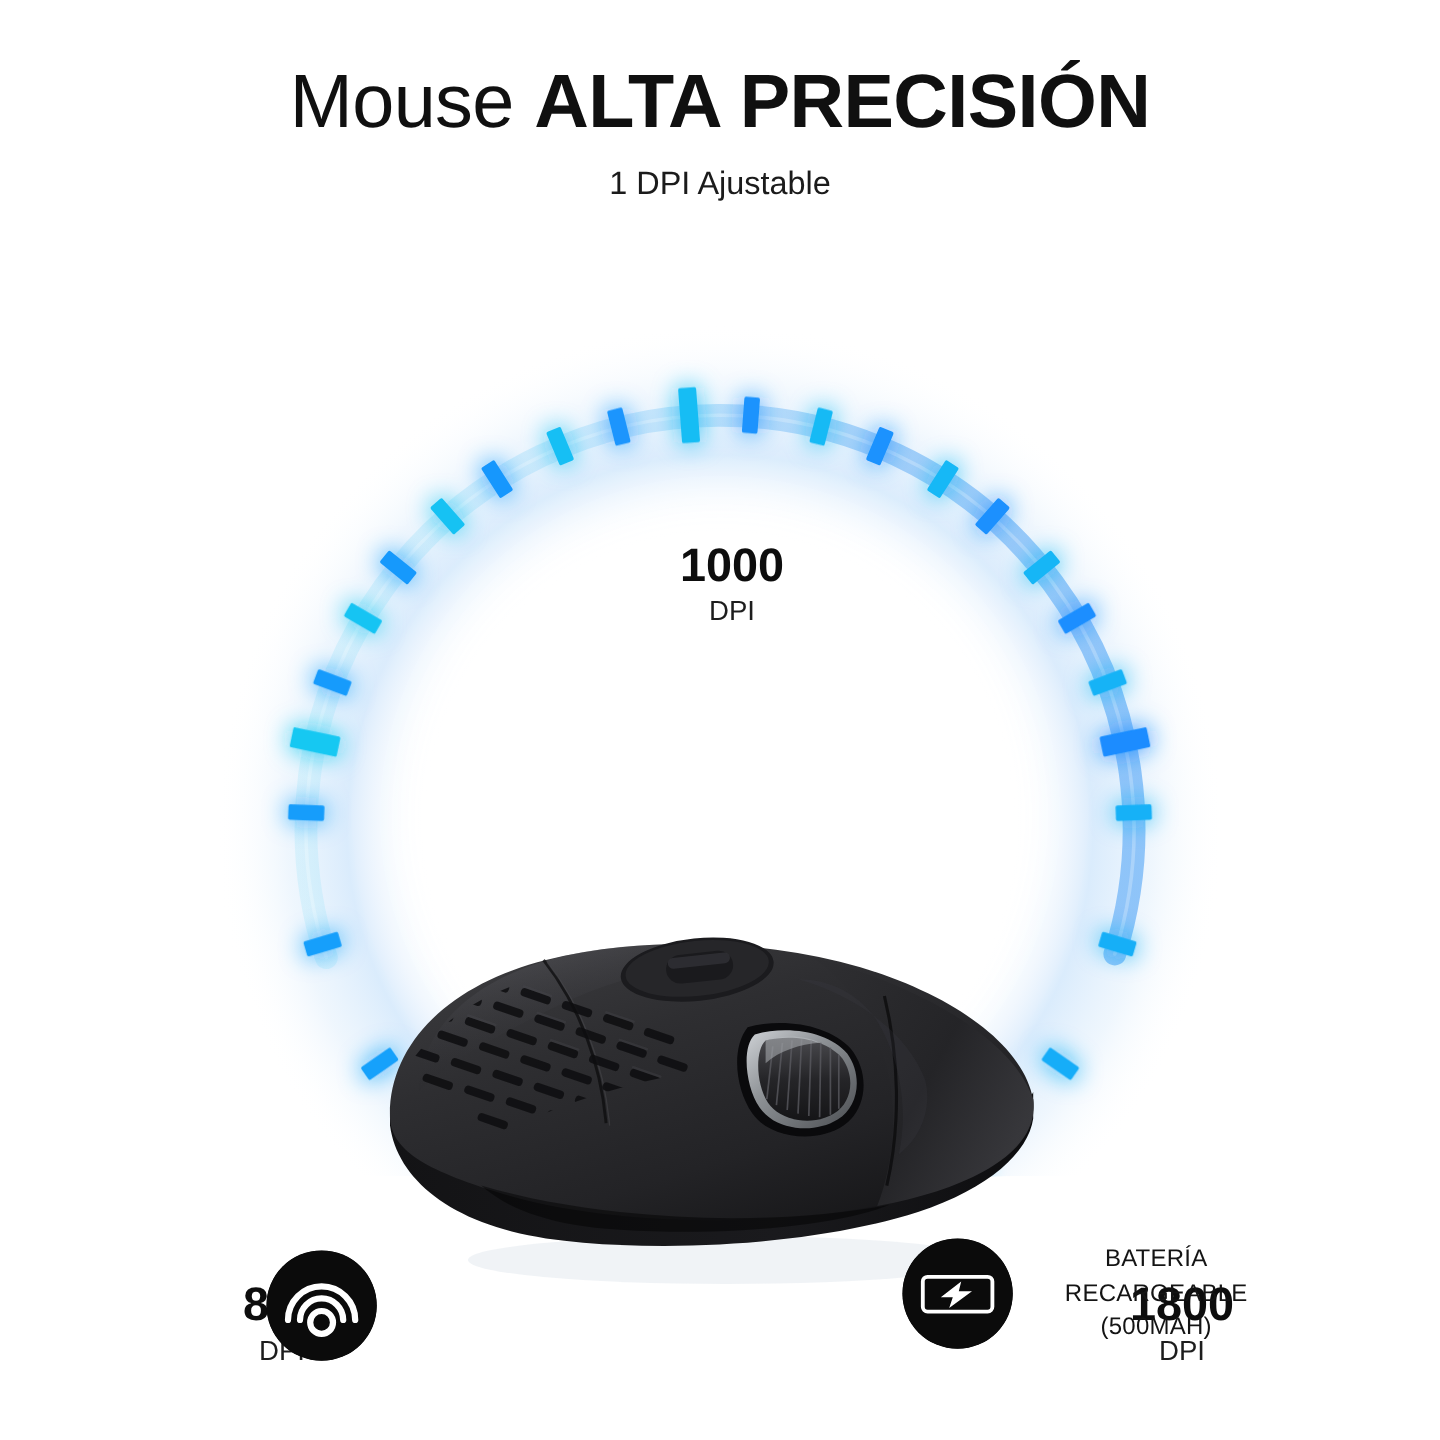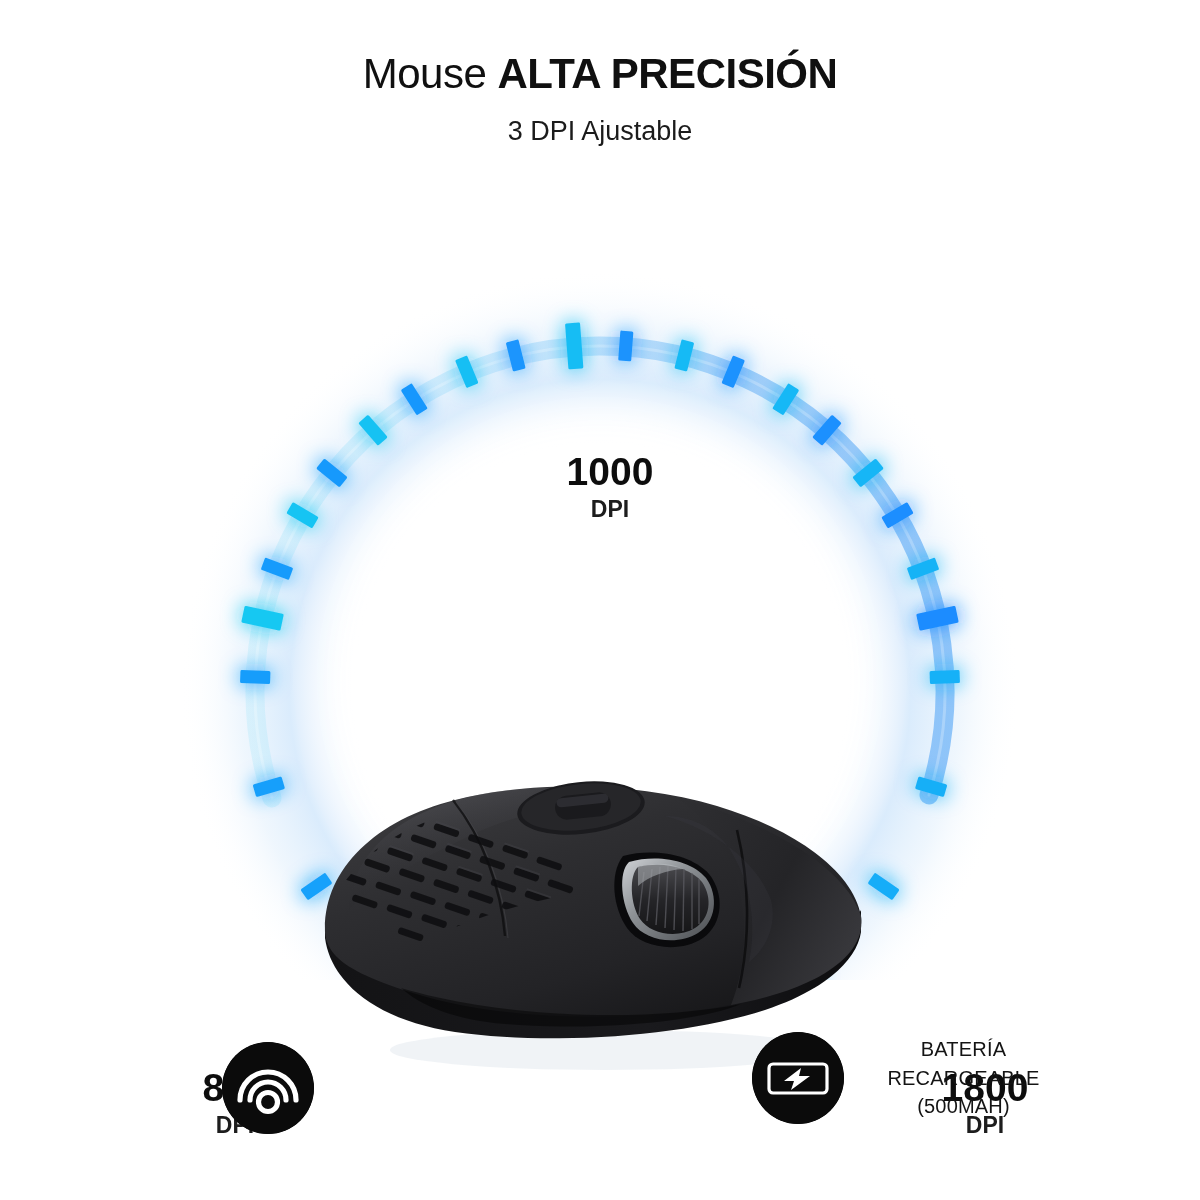--- a/index.html
+++ b/index.html
@@ -19,21 +19,21 @@
   
   .header {
     position: absolute;
     top: 0;
     left: 0;
     width: 1200px;
     text-align: center;
     padding-top: 52px;
   }
   .title {
-    font-size: 42px;
+    font-size: 63px;
     line-height: 1.06;
     letter-spacing: -0.5px;
     color: #101010;
     font-weight: 400;
     white-space: nowrap;
   }
   .title .strong {
     font-weight: 700;
   }
   .subtitle {
@@ -70,21 +70,21 @@
   .dpi-label .num {
     font-size: 39px;
     font-weight: 700;
     color: #0d0d0d;
     letter-spacing: 0px;
     display: block;
     text-align: center;
   }
   .dpi-label .unit {
     font-size: 23px;
-    font-weight: 700;
+    font-weight: 400;
     color: #1d1d1d;
     display: block;
     margin-top: 7px;
   }
   .dpi-top {
     top: 242px;
     left: 505px;
     width: 210px;
   }
   .dpi-left {
@@ -147,21 +147,21 @@
     white-space: pre-line;
     width: 210px;
   }
   .feature-b .feat-text { width: 215px; }
 </style>
 </head>
 <body>
 
 <div class="header">
   <div class="title"><span>Mouse </span><span class="strong">ALTA PRECISIÓN</span></div>
-  <div class="subtitle">3 DPI Ajustable</div>
+  <div class="subtitle">1 DPI Ajustable</div>
 </div>
 
 <div class="stage">
 
   <svg class="gauge-svg" viewBox="0 0 1200 770">
     <defs>
       <radialGradient id="haloGrad" cx="50%" cy="50%" r="50%">
         <stop offset="0%" stop-color="#ffffff" stop-opacity="0"></stop>
         <stop offset="58%" stop-color="#ffffff" stop-opacity="0"></stop>
         <stop offset="74%" stop-color="#bcdcfa" stop-opacity="0.55"></stop>

